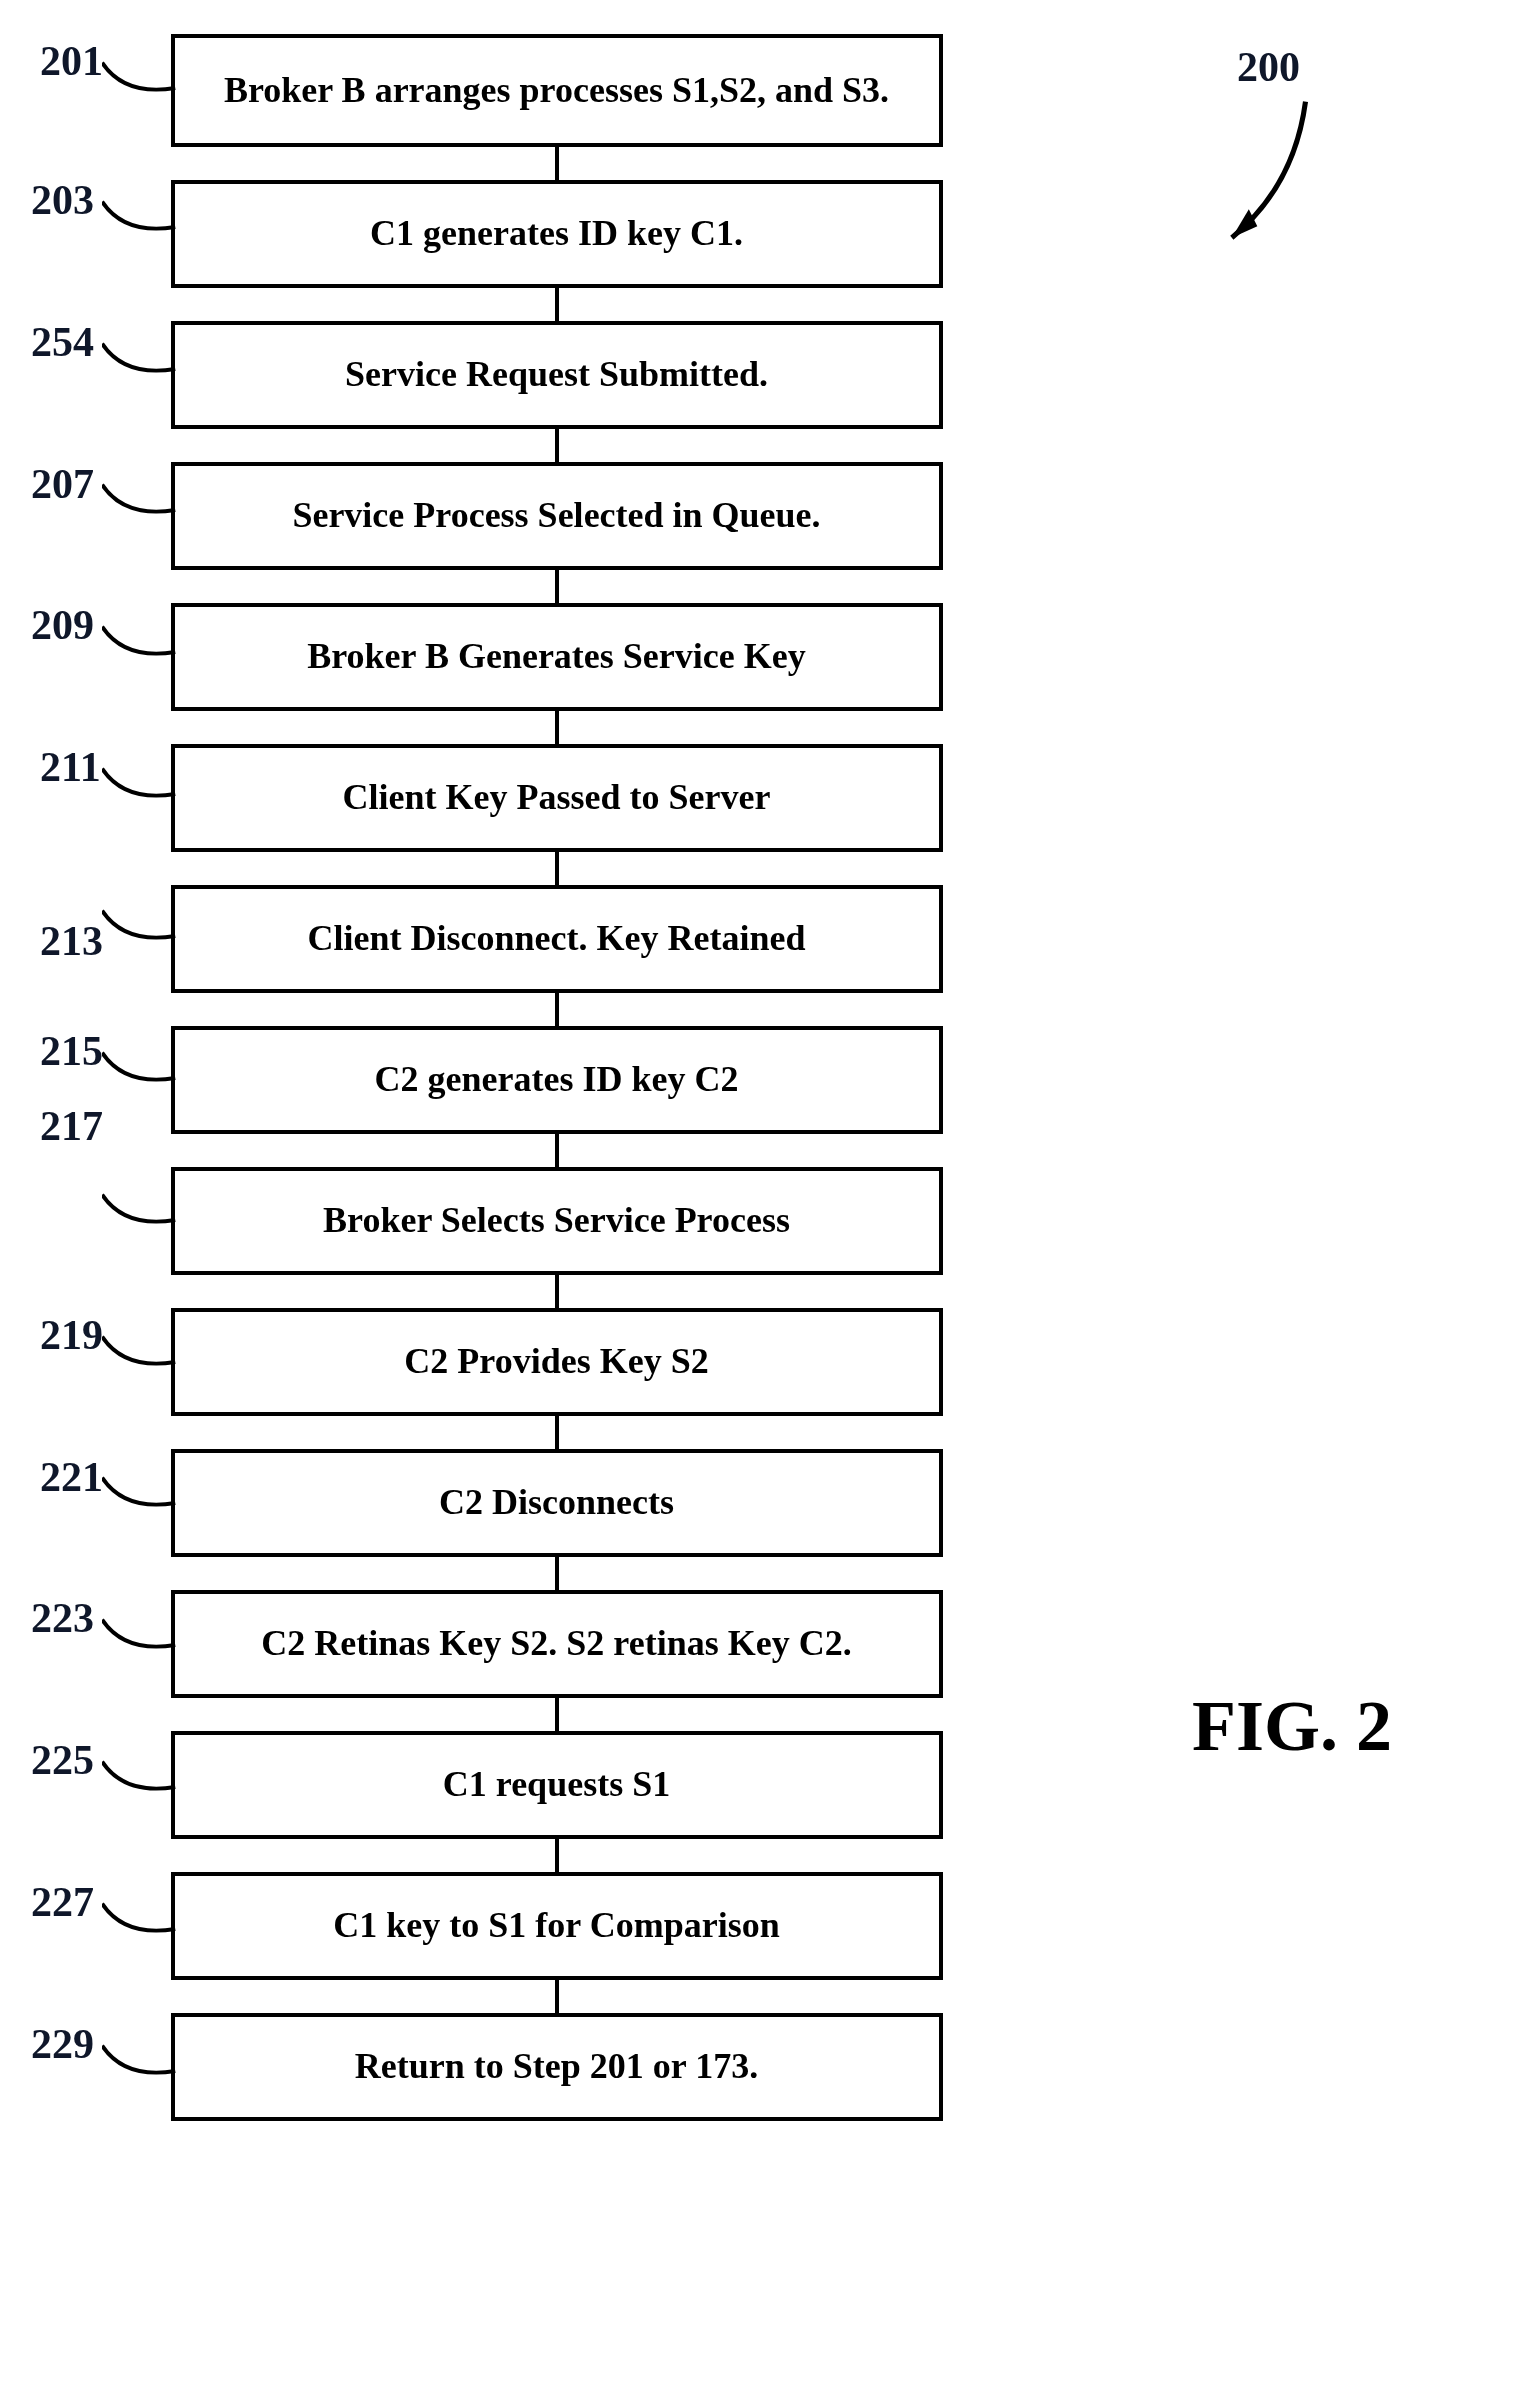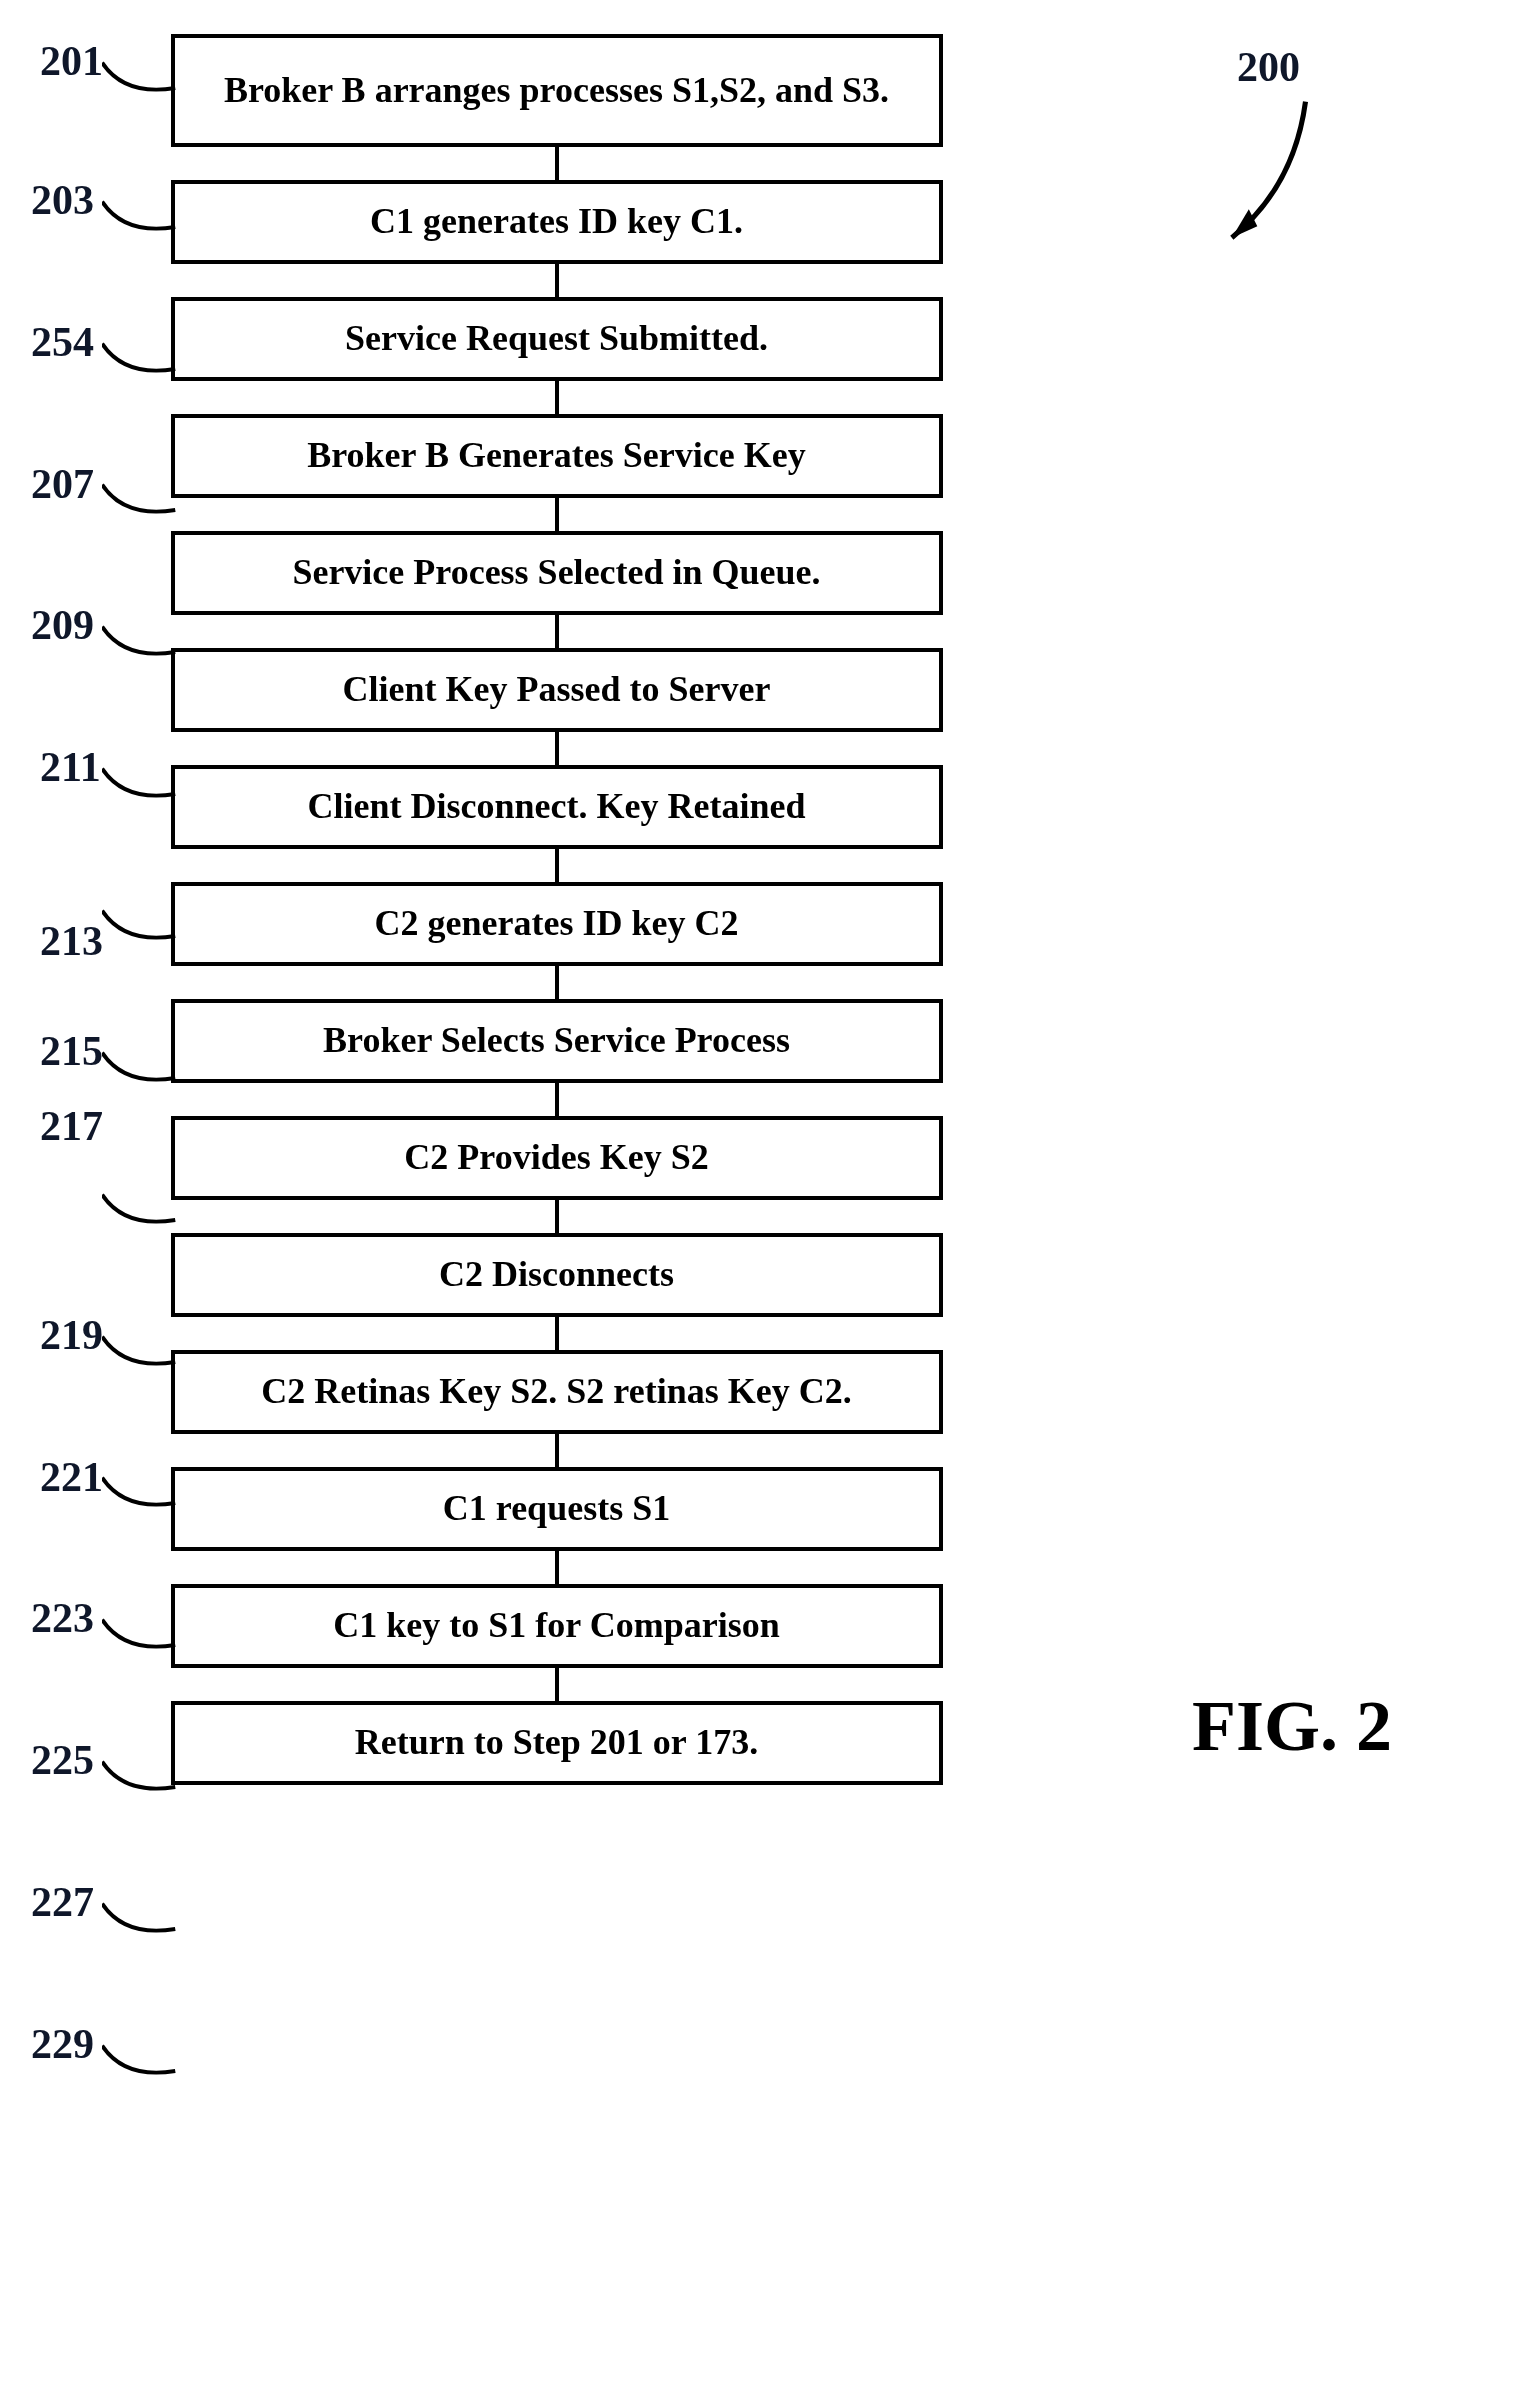--- a/index.html
+++ b/index.html
@@ -36,21 +36,21 @@
     justify-content: center;
     text-align: center;
     font-size: 36px;
     line-height: 1.15;
     padding: 13.6px 23px;
   }
   .box.first {
     height: 113px;
   }
   .box.norm {
-    height: 84px;
+    height: 108px;
   }
   .arrow {
     width: 0;
     height: 33px;
     border-left: 4px solid #000000;
   }
   .label {
     position: absolute;
     font-size: 42px;
     color: #0f172a;
@@ -95,28 +95,28 @@
 
   <div class="step">
     <div class="box norm">
       <span>Service Request Submitted.</span>
     </div>
     <div class="arrow"></div>
   </div>
 
   <div class="step">
     <div class="box norm">
+      <span>Service Process Selected in Queue.</span>
+    </div>
+    <div class="arrow"></div>
+  </div>
+
+  <div class="step">
+    <div class="box norm">
       <span>Broker B Generates Service Key</span>
-    </div>
-    <div class="arrow"></div>
-  </div>
-
-  <div class="step">
-    <div class="box norm">
-      <span>Service Process Selected in Queue.</span>
     </div>
     <div class="arrow"></div>
   </div>
 
   <div class="step">
     <div class="box norm">
       <span>Client Key Passed to Server</span>
     </div>
     <div class="arrow"></div>
   </div>

